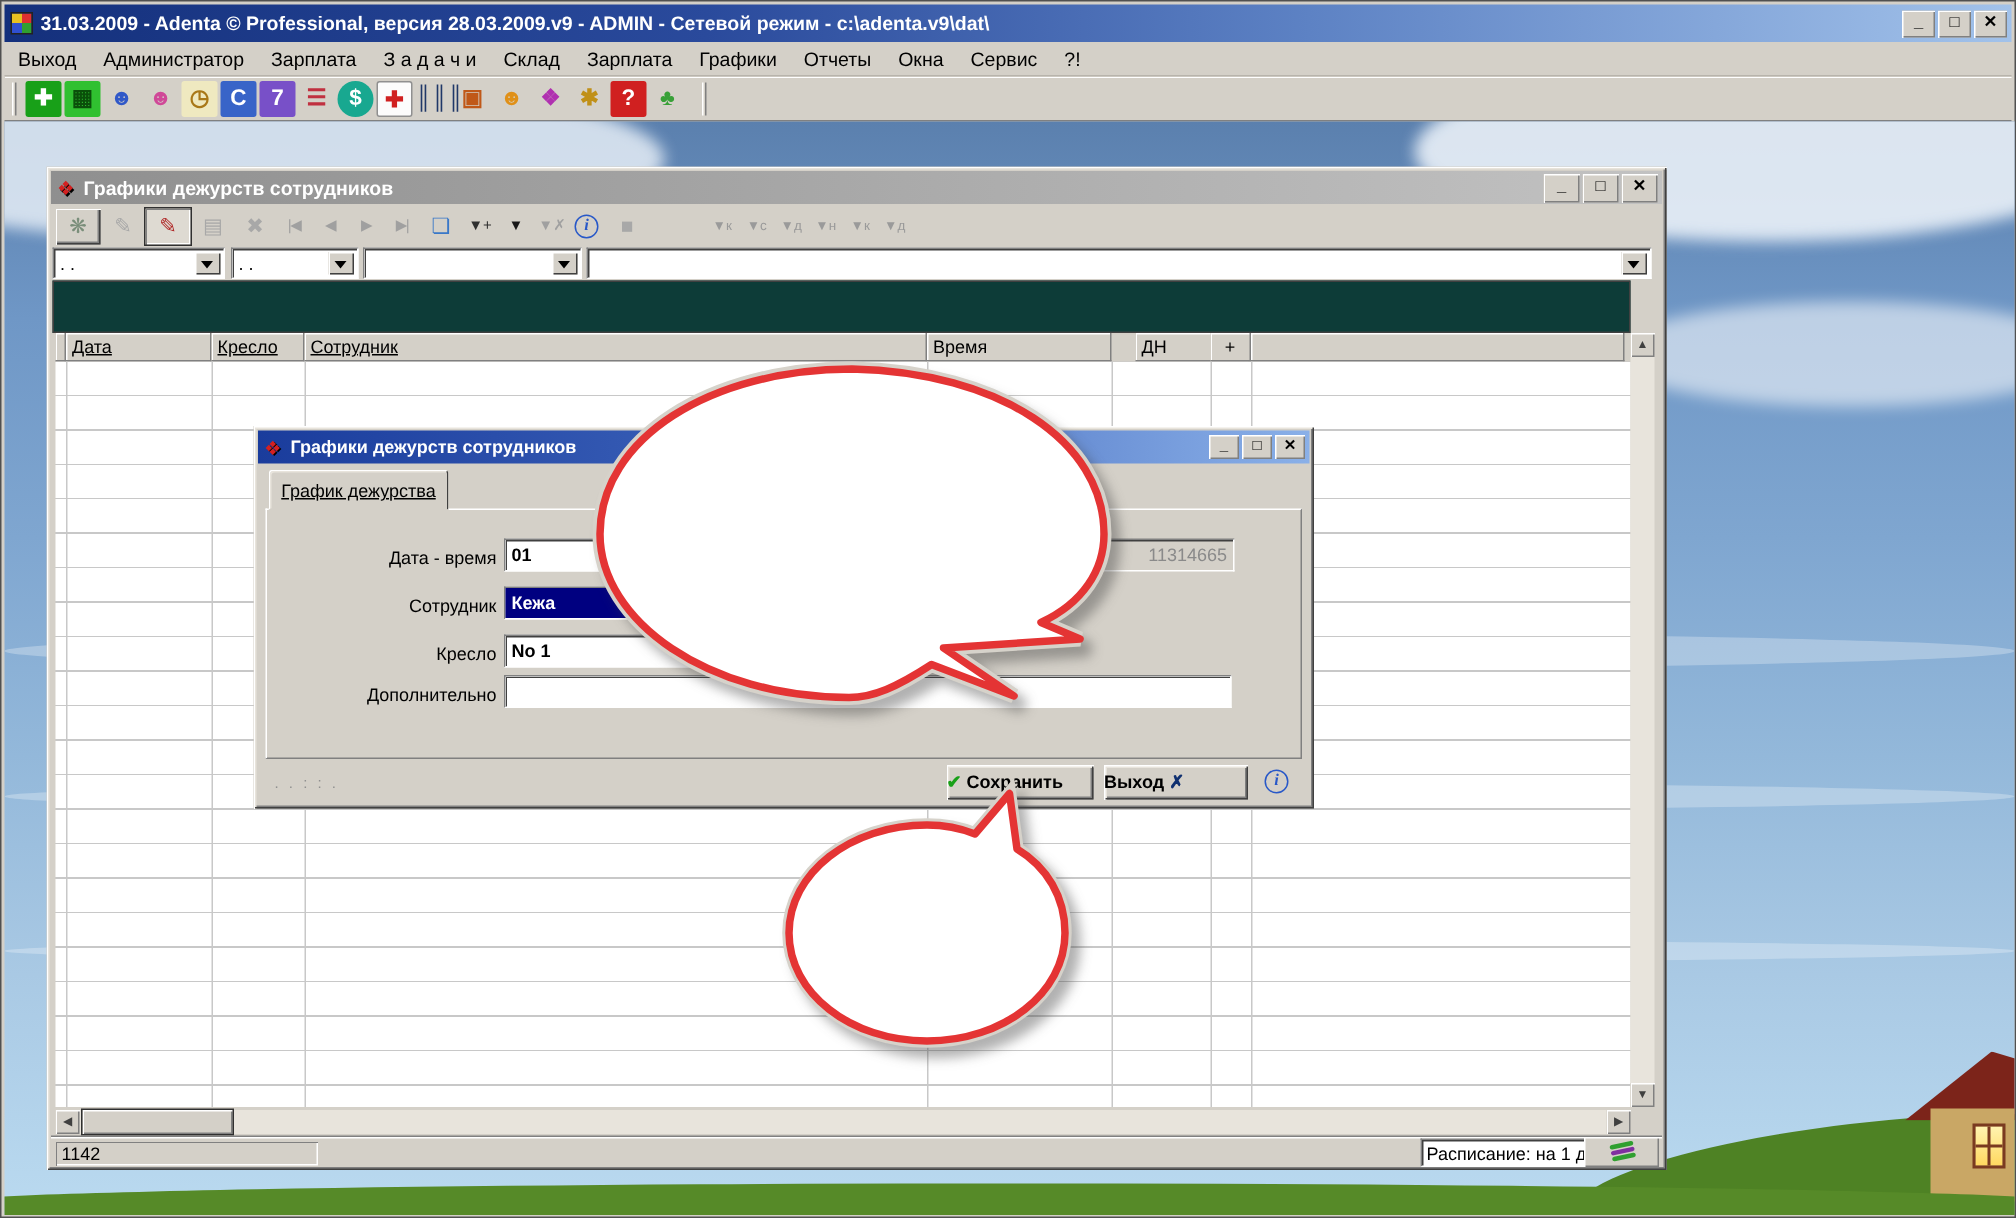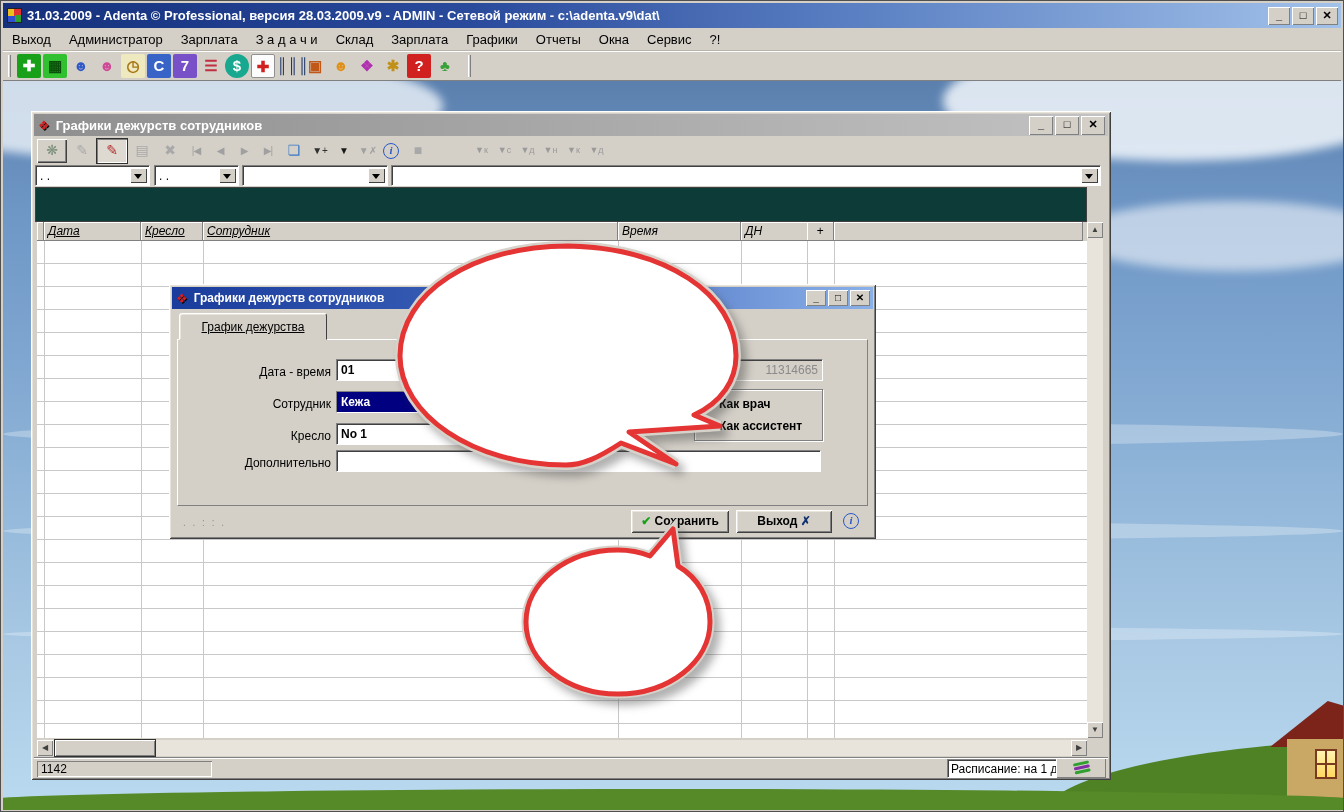--- a/index.html
+++ b/index.html
@@ -66,21 +66,21 @@
   .wtbi.info { width:16px; height:16px; margin:0 6px 0 2px; border:1px solid #2858c8; border-radius:50%;
                line-height:14px; font:italic bold 11px "Liberation Serif",serif; color:#2858c8; }
   .combo { background:#fff; border:1px solid; border-color:#808080 #fff #fff #808080;
            box-shadow: inset 1px 1px 0 #404040; font-size:12px; color:#000; }
   .dd { position:absolute; right:2px; top:2px; bottom:2px; width:17px; background:#d4d0c8;
         box-shadow: inset 1px 1px 0 #fff, inset -1px -1px 0 #404040; }
   .dd::after { content:""; position:absolute; left:4px; top:6px; border:4px solid transparent; border-top:5px solid #000; }
   .combo .val { padding:3px 4px; display:block; }
   #teal-band { left:4px; top:76px; width:1052px; height:35px; background:#0d3c38; border:1px solid #404040; }
   .hrow { top:111px; height:19px; background:#d4d0c8; border-right:1px solid #808080; border-bottom:1px solid #808080;
-          box-shadow:inset 1px 1px 0 #fff; font-size:12px; padding:2px 0 0 4px; color:#000;font-style:italic; }
+          box-shadow:inset 1px 1px 0 #fff; font-size:12px; padding:2px 0 0 4px; color:#000; }
   .hrow.u { text-decoration:underline; }
   #grid-body { left:6px; top:130px; width:1050px; height:497px;
       background:repeating-linear-gradient(to bottom,#ffffff 0 22px,#c8c8c8 22px 23px); }
   .vline { position:absolute; top:130px; height:497px; width:1px; background:#c8c8c8; }
   #vscroll { left:1056px; top:111px; width:16px; height:516px; background:#e8e4dc; }
   .sb-btn { position:absolute; width:16px; height:16px; font-size:8px; text-align:center; line-height:15px; color:#404040; }
   #hscroll { left:6px; top:629px; width:1050px; height:16px; background:#e8e4dc; }
   #hthumb { position:absolute; left:18px; top:0; width:100px; height:16px; outline:1px solid #303030; }
   #mw-status { left:3px; top:647px; width:1074px; height:19px; border-top:1px solid #fff; box-shadow:0 -1px 0 #808080;
                font-size:12px; }
@@ -88,36 +88,36 @@
   #sched-combo { position:absolute; left:872px; top:0px; width:145px; height:19px;margin-left:41px; }
   #sched-btn { position:absolute; left:1022px; top:-1px; width:50px; height:20px; }
   .stripes { position:absolute; left:17px; top:4px; width:16px; height:3px; background:#30a030; border-radius:2px; transform:rotate(-12deg);
              box-shadow:0 4px 0 #8030a0, 0 8px 0 #30a030; }
   
   #dialog { left:168px; top:283px; width:707px; height:255px; z-index:30; }
   #dlg-title { left:3px; top:3px; width:701px; height:22px;
       background:linear-gradient(90deg,#1a3c9c 0%,#3a60b8 45%,#8ab0e8 100%);
       display:flex; align-items:center; color:#fff; font-weight:bold; font-size:12px; }
   .cap-btn.sm { width:20px; height:16px; line-height:15px; font-size:10px; }
-  #dlg-tab { left:10px; top:29px; width:148px; height:27px; background:#d4d0c8; font-size:12px; text-align:center;
+  #dlg-tab { left:10px; top:29px; width:120px; height:27px; background:#d4d0c8; font-size:12px; text-align:center;
       padding-top:6px; text-decoration:underline; border:1px solid; border-color:#fff #404040 #d4d0c8 #fff;
       border-radius:3px 3px 0 0; box-shadow:inset 1px 1px 0 #e8e4dc; z-index:2; }
   #dlg-page { left:8px; top:55px; width:691px; height:167px; border:1px solid; border-color:#fff #808080 #808080 #fff; }
   .dlg-label { position:absolute; width:140px; text-align:right; font-size:12px; color:#000; }
   .dlg-input { position:absolute; height:22px; font-size:12px; font-weight:bold; padding:3px 4px; }
   #emp-sel { display:block; margin:-3px -4px; padding:3px 4px; height:20px; width:120px; background:#000080; color:#fff; }
   #code-input { text-align:right; color:#8a8a8a; background:#d4d0c8; font-weight:normal; }
   #radio-group { position:absolute; left:525px; top:105px; width:129px; height:52px;
       border:1px solid #808080; box-shadow:inset 1px 1px 0 #fff, 1px 1px 0 #fff; }
   .radio-row { position:absolute; left:8px; display:flex; align-items:center; font-size:12px; font-weight:bold; }
   .rb { width:11px; height:11px; border-radius:50%; background:#fff; margin-right:5px; position:relative;
         border:1px solid; border-color:#404040 #fff #fff #404040; box-shadow:inset 1px 1px 0 #808080; }
   .rb.on::after { content:""; position:absolute; left:2px; top:2px; width:5px; height:5px; border-radius:50%; background:#000; }
   #dlg-hint { position:absolute; left:14px; top:233px; font-size:10px; color:#909090; letter-spacing:2px; }
-  .dlg-btn { position:absolute; top:226px; height:23px; font-size:12px; font-weight:bold; text-align:center; padding-top:4px; }
+  .dlg-btn { position:absolute; top:226px; height:23px; font-size:12px; font-weight:bold; padding-top:4px; }
   .check { color:#18a018; font-weight:bold; }
   .cross { color:#103070; font-weight:bold; }
   #dlg-info { position:absolute; left:674px; top:229px; width:16px; height:16px; border:1px solid #2858c8; border-radius:50%;
       text-align:center; line-height:14px; font:italic bold 11px "Liberation Serif",serif; color:#2858c8; }
   
   .bubble-svg { position:absolute; z-index:40; overflow:visible; filter:drop-shadow(6px 7px 4px rgba(60,60,60,.40)); }
   .bubble-text { position:absolute; z-index:41; text-align:center; font-size:14px; line-height:18.5px; font-weight:bold;
                  color:#000; white-space:pre-line; }
 </style>
 </head>
@@ -242,21 +242,21 @@
         <span class="dd"></span>
     </div>
 
     <div id="teal-band" class="abs"></div>
 
     <div class="hrow abs" style="left:6px;width:7px;"></div>
     <div class="hrow u abs" style="left:13px;width:97px;">Дата</div>
     <div class="hrow u abs" style="left:110px;width:62px;">Кресло</div>
     <div class="hrow u abs" style="left:172px;width:415px;">Сотрудник</div>
     <div class="hrow abs" style="left:587px;width:123px;">Время</div>
-    <div class="hrow abs" style="left:710px;width:76px;">ДН</div>
+    <div class="hrow abs" style="left:726px;width:76px;">ДН</div>
     <div class="hrow abs" style="left:776px;width:27px;text-align:center;padding-left:0;">+</div>
     <div class="hrow abs" style="left:803px;width:249px;"></div>
 
     <div id="grid-body" class="abs"></div>
     <div class="vline" style="left:13px;"></div>
     <div class="vline" style="left:110px;"></div>
     <div class="vline" style="left:172px;"></div>
     <div class="vline" style="left:587px;"></div>
     <div class="vline" style="left:710px;"></div>
     <div class="vline" style="left:776px;"></div>
@@ -311,30 +311,20 @@
       <span>No 1</span>
       <span class="dd"></span>
     </div>
 
     <span class="dlg-label" style="left:22px;top:172px;">Дополнительно</span>
     <div class="dlg-input field" style="left:167px;top:166px;width:485px;"></div>
 
     <span class="dlg-label" style="left:390px;top:81px;width:100px;">Код</span>
     <div class="dlg-input field" id="code-input" style="left:498px;top:75px;width:156px;">11314665</div>
 
-    <div id="radio-group">
-      <div class="radio-row" style="top:7px;">
-        <span class="rb on"></span>
-        <span>Как врач</span>
-      </div>
-      <div class="radio-row" style="top:29px;">
-        <span class="rb"></span>
-        <span>Как ассистент</span>
-      </div>
-    </div>
 
     <span id="dlg-hint">. .    : :  .</span>
 
     <div class="dlg-btn out" style="left:462px;width:98px;">
       <span class="check">✔</span>
       <span>Сохранить</span>
     </div>
     <div class="dlg-btn out" style="left:567px;width:96px;">
       <span>Выход</span>
       <span class="cross">✗</span>

